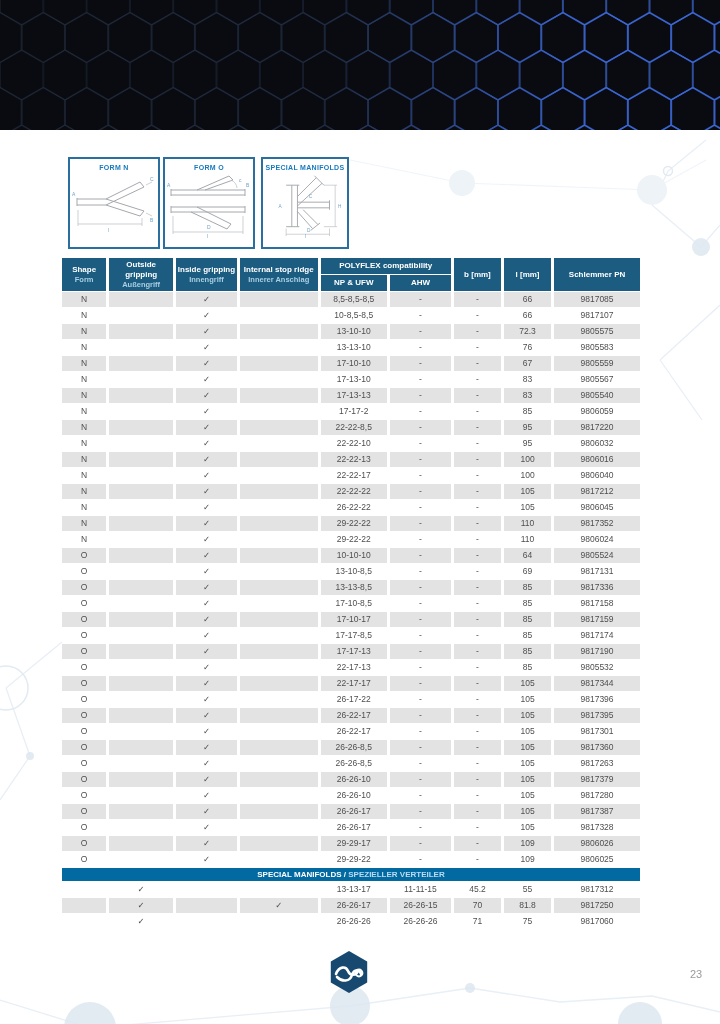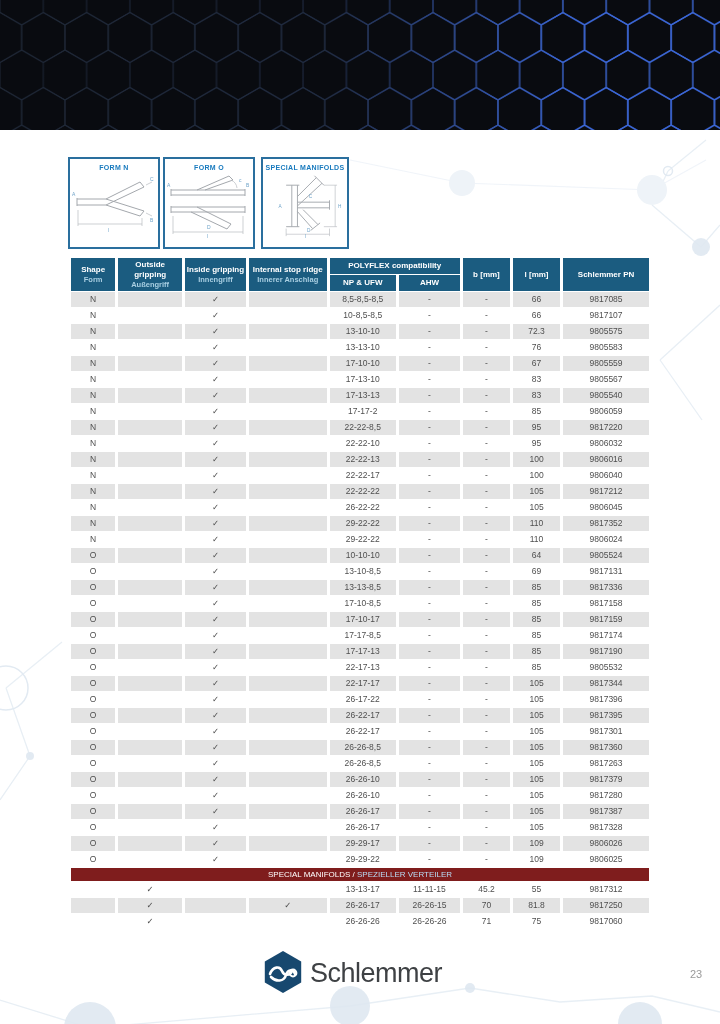--- a/index.html
+++ b/index.html
@@ -19,40 +19,40 @@
     border:2px solid #2a6f9e; z-index:2; text-align:center;
   }
   .form-box .ttl {
     margin-top:5px; font-size:7px; font-weight:bold; color:#187abe; letter-spacing:.3px;
   }
   .form-box svg { display:block; margin:1px auto 0; }
   .td-line { stroke:#a4a8ad; stroke-width:1; fill:none; }
   .td-dim  { stroke:#b8bcc0; stroke-width:.7; fill:none; }
   .td-lab  { fill:#6fa3c9; font-size:5px; font-family:"Liberation Sans",sans-serif; }
   
-  .table-wrap { position:absolute; left:68px; top:257px; width:584px; z-index:2; }
+  .table-wrap { position:absolute; left:59px; top:257px; width:584px; z-index:2; }
   table.product {
     width:100%; table-layout:fixed;
     border-collapse:separate; border-spacing:3px 1px;
     font-size:8.5px;
   }
   table.product th {
     background:#1b5c80; color:#fff; font-weight:bold; font-size:8px;
     line-height:1.25; padding:2px 1px; text-align:center; vertical-align:middle;
   }
   table.product th .de { display:block; color:#a9cfe2; font-size:7.5px; font-weight:bold; }
   table.product th.group { height:15px; }
   table.product th.sub { height:16px; }
   table.product td {
     height:15px; line-height:15px; text-align:center; color:#4f4f4f;
     padding:0; overflow:hidden; white-space:nowrap;
   }
   table.product tr.alt td { background:#e3e3e3; }
   table.product td.band {
-    background:#7f1d1d; color:#fff; font-weight:normal; font-size:8px; height:13px; line-height:13px;margin-top:11px;
+    background:#0369a1; color:#fff; font-weight:bold; font-size:8px; height:13px; line-height:13px;margin-top:11px;
   }
   table.product td.band .de { color:#b9dcf5; }
   
   .logo {
     position:absolute; left:0; top:950px; width:720px; z-index:2;
     display:flex; align-items:center; justify-content:center; transform:translateX(-8px);
   }
   .logo svg { display:block; margin-right:6px; }
   .logo .word { font-size:27px; color:#3e4144; letter-spacing:-.5px; }
   .page-number { position:absolute; left:690px; top:968px; font-size:11px; color:#9a9a9a; z-index:2; }
@@ -663,18 +663,17 @@
 
   <div class="logo">
     <svg width="42" height="46" viewBox="0 0 42 46">
       <path d="M21,1 L39.2,11.5 L39.2,32.5 L21,43 L2.8,32.5 L2.8,11.5 Z" fill="#17486f"></path>
       <g fill="none" stroke="#ffffff" stroke-width="2.6" stroke-linecap="round">
         <path d="M8,24 C11,16 18,16 20,21 C22,26 28,26 30,21"></path>
         <path d="M9,27 C14,32 22,32 24,25 C26,19 32,19 33,24"></path>
       </g>
       <circle cx="31" cy="23" r="3.4" fill="none" stroke="#ffffff" stroke-width="2"></circle>
     </svg>
-    <span class="word">Schlemmer</span>
   </div>
 
   <div class="page-number">23</div>
 
 </div>
 
 </body></html>

